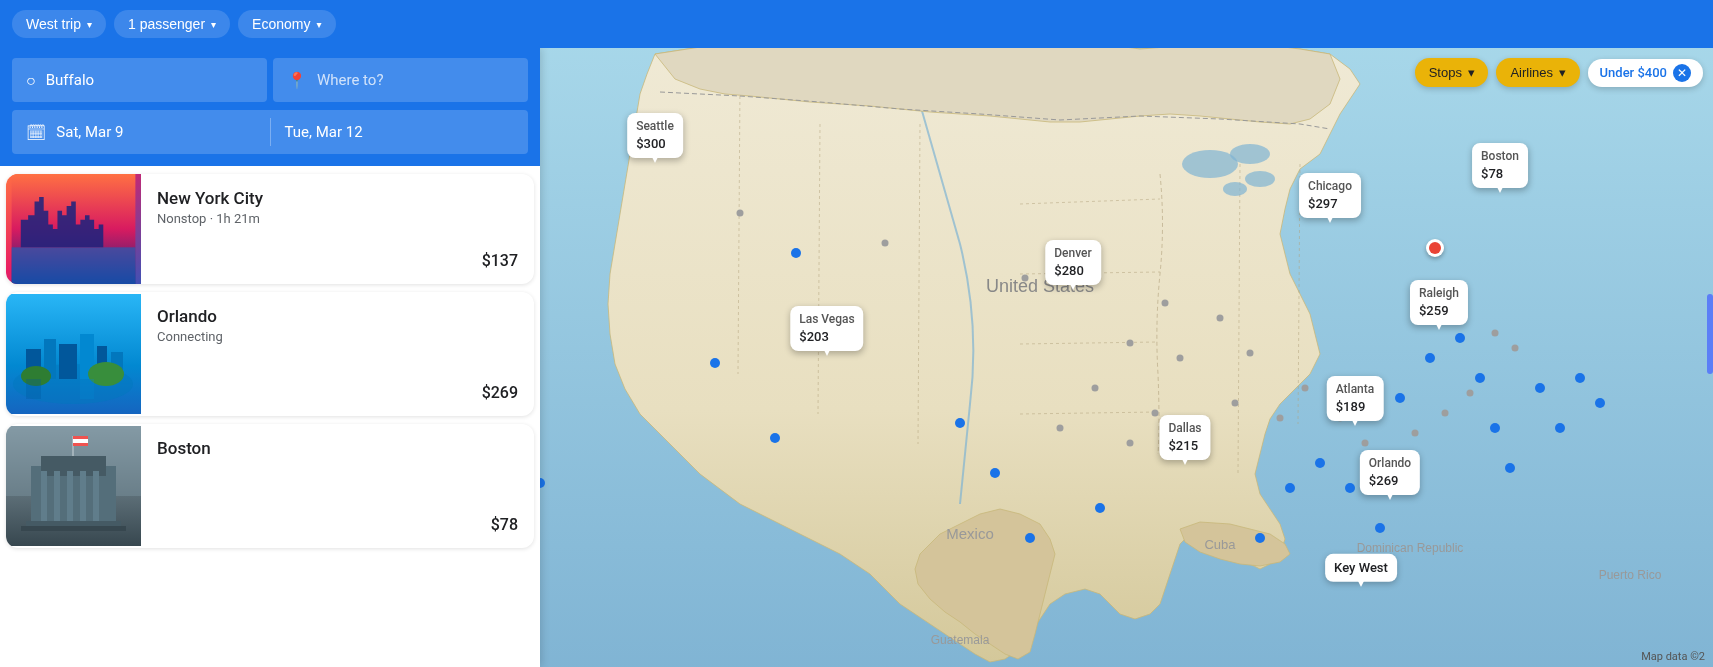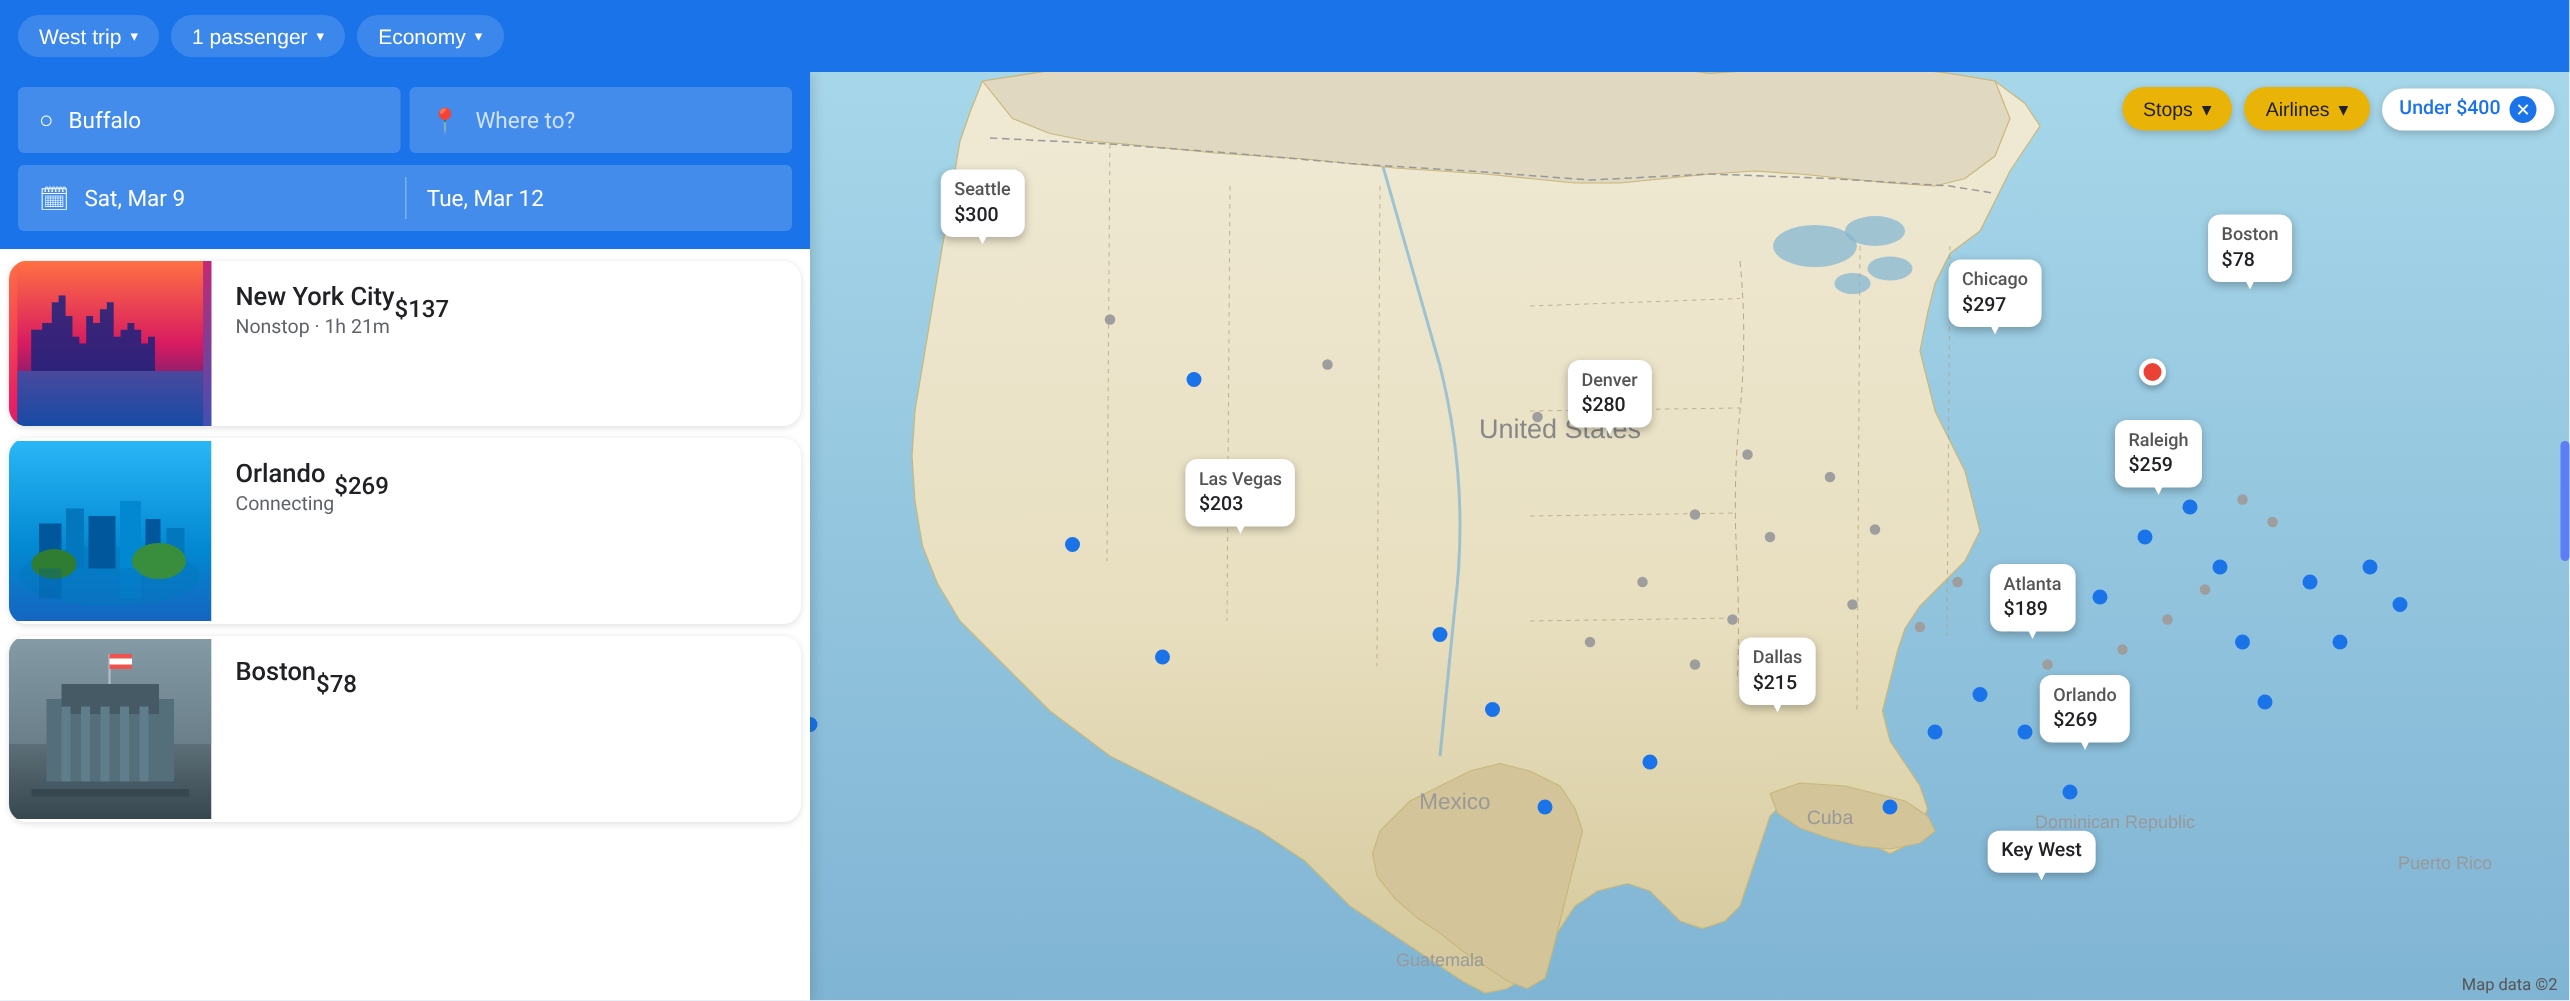--- a/index.html
+++ b/index.html
@@ -119,22 +119,22 @@
     .result-image {
       width: 135px;
       flex-shrink: 0;
       background-size: cover;
       background-position: center;
     }
     .result-info {
       flex: 1;
       padding: 14px 16px;
       display: flex;
-      flex-direction: row;
-      justify-content: flex-start;
+      flex-direction: column;
+      justify-content: space-between;
     }
     .result-city {
       font-size: 17px;
       font-weight: 500;
       color: #202124;
     }
     .result-detail {
       font-size: 13px;
       color: #5f6368;
       margin-top: 3px;
@@ -551,21 +551,21 @@
       <div class="price-pin" style="left:533px;top:237px;">
         <div style="font-size:12px;color:#555;">Denver</div>
         <div>$280</div>
       </div>
 
       <div class="price-pin" style="left:287px;top:303px;">
         <div style="font-size:12px;color:#555;">Las Vegas</div>
         <div>$203</div>
       </div>
 
-      <div class="price-pin" style="left:645px;top:422px;">
+      <div class="price-pin" style="left:645px;top:412px;">
         <div style="font-size:12px;color:#555;">Dallas</div>
         <div>$215</div>
       </div>
 
       <div class="price-pin" style="left:899px;top:277px;">
         <div style="font-size:12px;color:#555;">Raleigh</div>
         <div>$259</div>
       </div>
 
       <div class="price-pin" style="left:815px;top:373px;">

